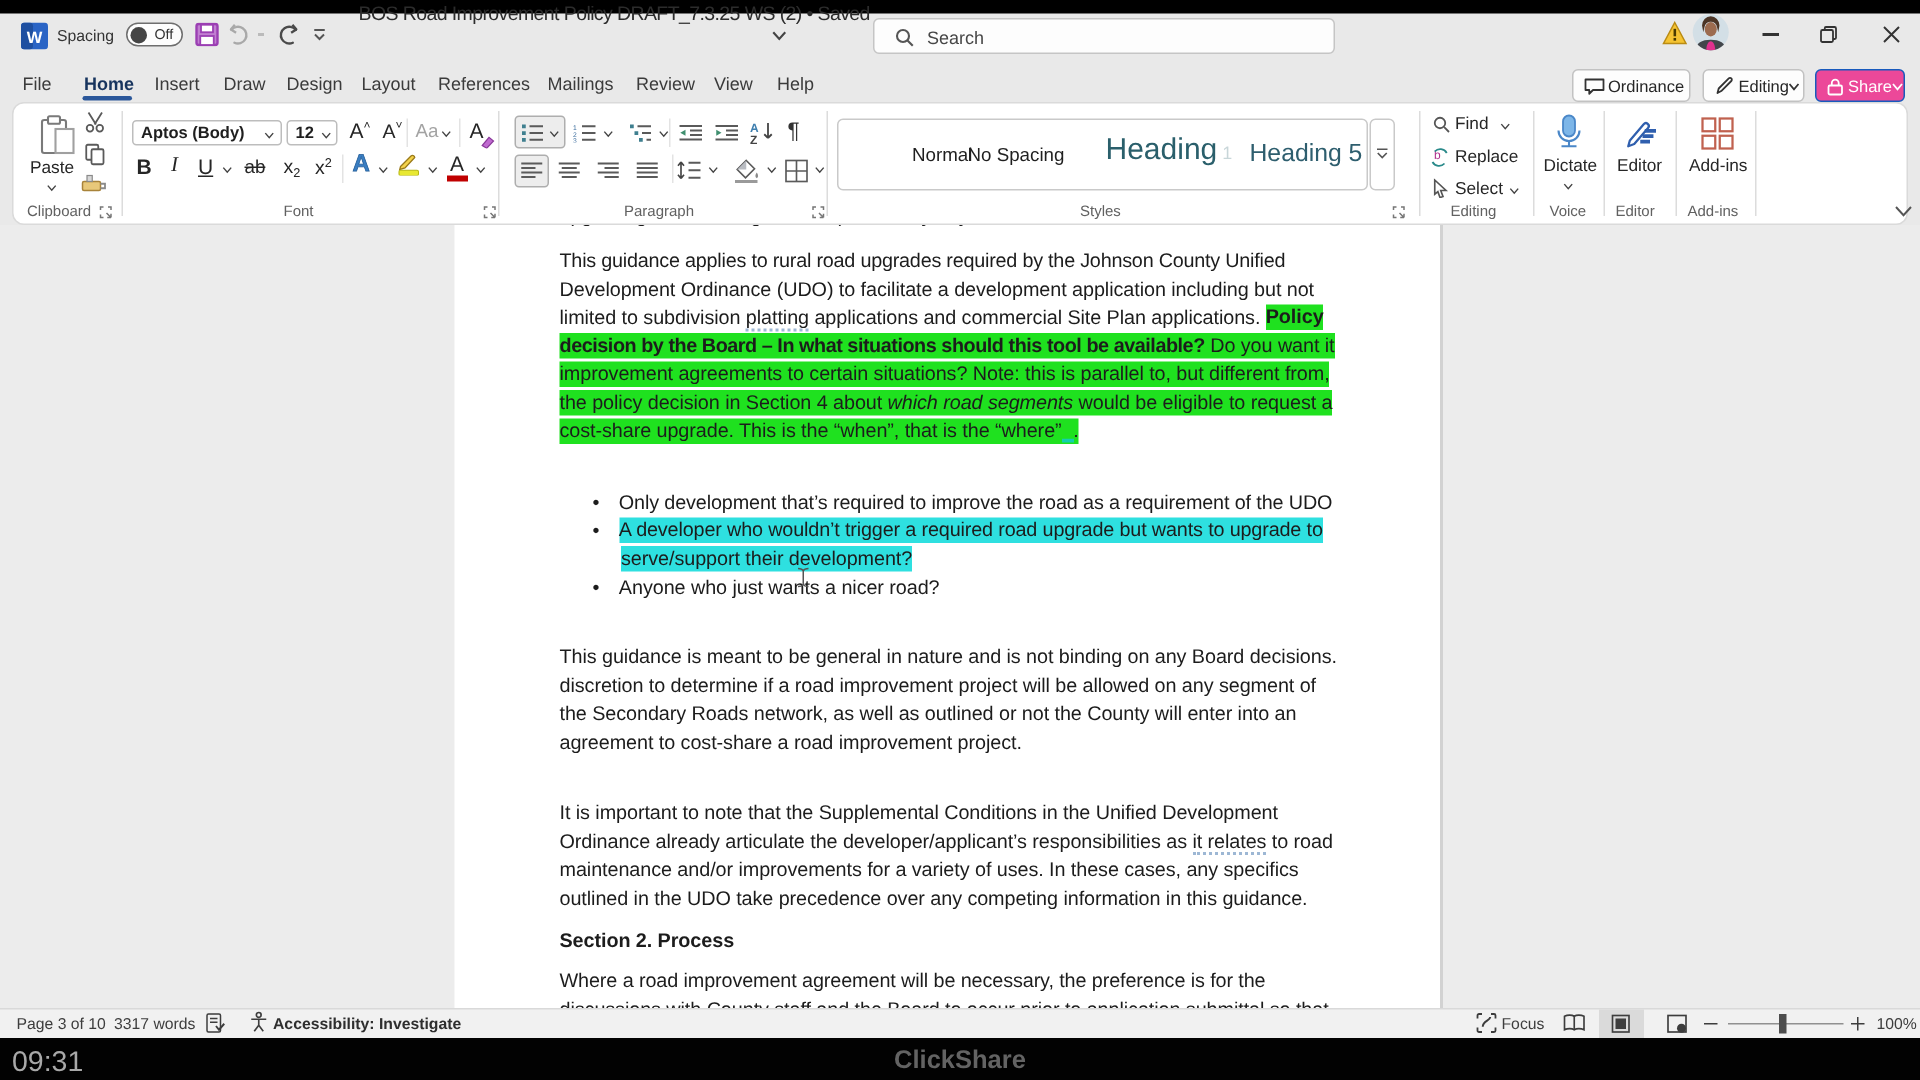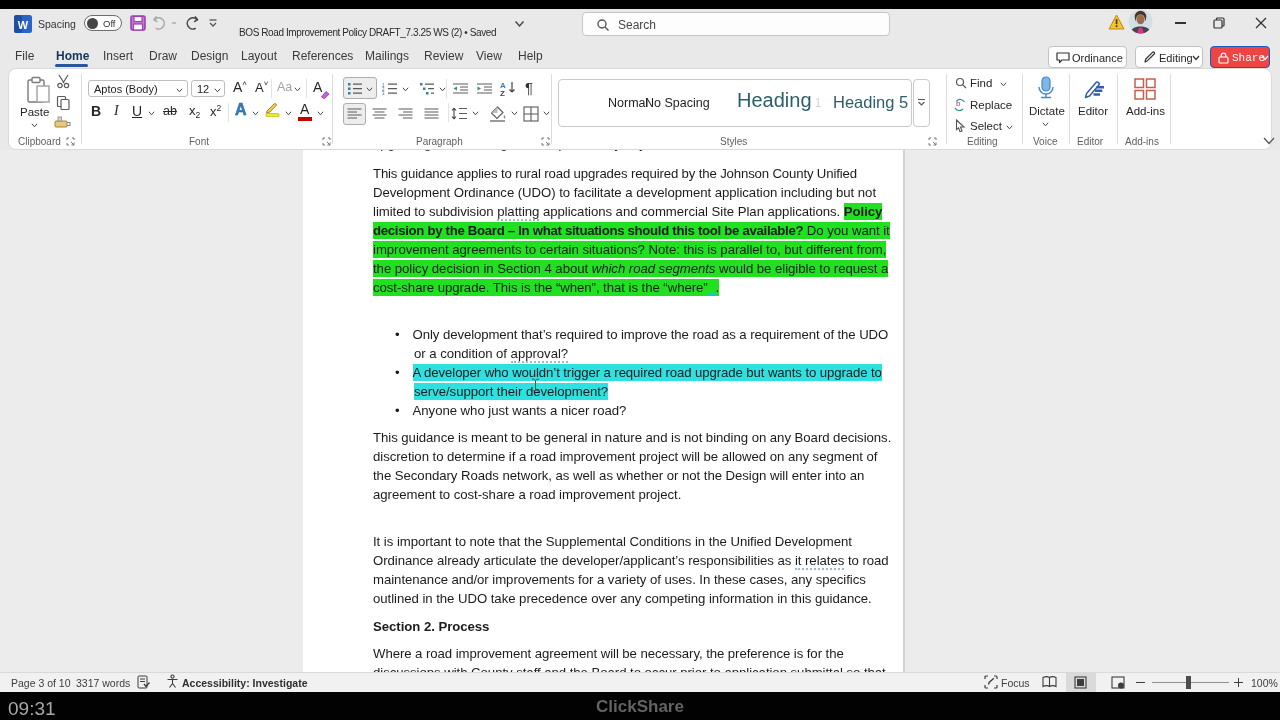--- a/index.html
+++ b/index.html
@@ -6,45 +6,45 @@
 html,body { width:1280px; height:720px; overflow:hidden; background:#000; }
 body { font-family:"Liberation Sans", sans-serif; position:relative; }
 .abs { position:absolute; }
 
 
 #titlebar { left:0; top:9px; width:1280px; height:31px; background:#e9e9e9; }
 #tabrow  { left:0; top:40px; width:1280px; height:28px; background:#e9e9e9; }
 #ribbonband { left:0; top:68px; width:1280px; height:82px; background:#e9e9e9; }
 #ribbon  { left:8px; top:68px; width:1264px; height:82px; background:#ffffff; border:1px solid #dadada; border-radius:8px; }
 #docarea { left:0; top:150px; width:1280px; height:522px; background:#ececec; }
-#page    { left:303px; top:150px; width:602px; height:522px; background:#ffffff; border-right:2px solid #d2d2d2; overflow:hidden; }
+#page    { left:303px; top:150px; width:659px; height:522px; background:#ffffff; border-right:2px solid #d2d2d2; overflow:hidden; }
 #statusbar { left:0; top:672px; width:1280px; height:20px; background:#f1f1f1; border-top:1px solid #d9d9d9; }
 #bottombar { left:0; top:692px; width:1280px; height:28px; background:#020202; }
 
 
 .tb-txt { font-size:11px; color:#333; }
 #autosave-lbl { left:38px; top:18px; font-size:10.5px; }
 #toggle { left:84px; top:15px; width:38px; height:16px; border:1px solid #6e6e6e; border-radius:8px; background:#fdfdfd; }
 #toggle .knob { position:absolute; left:2px; top:1.5px; width:11px; height:11px; border-radius:50%; background:#454545; }
 #toggle .off { position:absolute; left:18px; top:2px; font-size:9.5px; color:#333; }
-#doctitle { left:239px; top:27px; font-size:10px; color:#2c2c2c; letter-spacing:-0.4px; }
+#doctitle { left:239px; top:1px; font-size:13px; color:#2c2c2c; letter-spacing:-0.4px; }
 #searchbox { left:582px; top:12px; width:308px; height:24px; background:#fdfdfd; border:1px solid #c5c5c5; border-radius:4px; }
 #searchbox span { position:absolute; left:35px; top:5px; font-size:12px; color:#474747; }
 
 
 .tab { position:absolute; top:49px; font-size:12px; color:#3b3b3b; }
 #tab-home { color:#17345e; font-weight:700; }
 #home-underline { left:55px; top:64px; width:33px; height:2.5px; background:#2b579a; border-radius:2px; }
 .topbtn { position:absolute; top:46px; height:22px; border:1px solid #c2c2c2; border-radius:4px; background:#fdfdfd; font-size:11px; color:#262626; }
-#btn-share { background:#ef4444; border-color:#185abd; color:#fff;font-family:Liberation Mono, monospace; }
+#btn-share { background:#ec4899; border-color:#185abd; color:#fff; }
 
 
 .gdiv { position:absolute; top:74px; width:1px; height:70px; background:#dcdcdc; }
 .glabel { position:absolute; top:136px; font-size:10px; color:#616161; }
-.combo { position:absolute; background:#fff; border:1px solid #bdbdbd; border-radius:3px; font-size:11px; color:#1f1f1f; }
+.combo { position:absolute; background:#fff; border:1px solid #bdbdbd; border-radius:3px; font-size:11px; color:#1f1f1f;font-weight:bold; }
 .chev { position:absolute; width:7px; height:7px; }
 .icn { position:absolute; }
 
 
 .doc { position:absolute; font-size:13.2px; color:#1c1c1c; letter-spacing:-0.05px; }
 .line { height:19px; line-height:19px; white-space:pre; }
 .b { font-weight:700; }
 .i { font-style:italic; }
 .hg { background:#1fe11f; padding:0.5px 0 1px 0; }
 .hc { background:#2ee0e0; padding:0.5px 0 1px 0; }
@@ -436,29 +436,28 @@
     <div class="line" style="letter-spacing:-0.15px">This guidance applies to rural road upgrades required by the Johnson County Unified</div>
     <div class="line">Development Ordinance (UDO) to facilitate a development application including but not</div>
     <div class="line">limited to subdivision <span class="sq">platting</span> applications and commercial Site Plan applications. <span class="hg b">Policy</span></div>
     <div class="line"><span class="hg"><span class="b" style="letter-spacing:-0.3px">decision by the Board – In what situations should this tool be available?</span> Do you want it</span></div>
     <div class="line"><span class="hg">improvement agreements to certain situations? Note: this is parallel to, but different from,</span></div>
     <div class="line"><span class="hg">the policy decision in Section 4 about <span class="i">which road segments</span> would be eligible to request a</span></div>
     <div class="line"><span class="hg">cost-share upgrade. This is the “when”, that is the “where”<span style="box-shadow:inset 0 -2.5px #14cfae">   </span>.</span></div>
   </div>
   <div class="doc" style="left:92px; top:174.5px">
     <div class="line">•<span style="display:inline-block;width:13px"></span><span style="letter-spacing:-0.09px">Only development that’s required to improve the road as a requirement of the UDO</span></div>
-    <div class="line"><span style="display:inline-block;width:19px"></span>or a condition of <span class="sq">approval?</span></div>
     <div class="line">•<span style="display:inline-block;width:13px"></span><span class="hc" style="letter-spacing:-0.1px">A developer who wouldn’t trigger a required road upgrade but wants to upgrade to</span></div>
     <div class="line"><span style="display:inline-block;width:19px"></span><span class="hc">serve/support their development?</span></div>
     <div class="line">•<span style="display:inline-block;width:13px"></span>Anyone who just wants a nicer road?</div>
   </div>
   <div class="doc" style="left:70px; top:278px">
     <div class="line">This guidance is meant to be general in nature and is not binding on any Board decisions.</div>
     <div class="line">discretion to determine if a road improvement project will be allowed on any segment of</div>
-    <div class="line">the Secondary Roads network, as well as whether or not the Design will enter into an</div>
+    <div class="line">the Secondary Roads network, as well as outlined or not the County will enter into an</div>
     <div class="line">agreement to cost-share a road improvement project.</div>
   </div>
   <div class="doc" style="left:70px; top:382px">
     <div class="line">It is important to note that the Supplemental Conditions in the Unified Development</div>
     <div class="line">Ordinance already articulate the developer/applicant’s responsibilities as <span class="sq">it relates</span> to road</div>
     <div class="line">maintenance and/or improvements for a variety of uses. In these cases, any specifics</div>
     <div class="line">outlined in the UDO take precedence over any competing information in this guidance.</div>
   </div>
   <div class="doc b" style="left:70px; top:466.5px">
     <div class="line">Section 2. Process</div>

